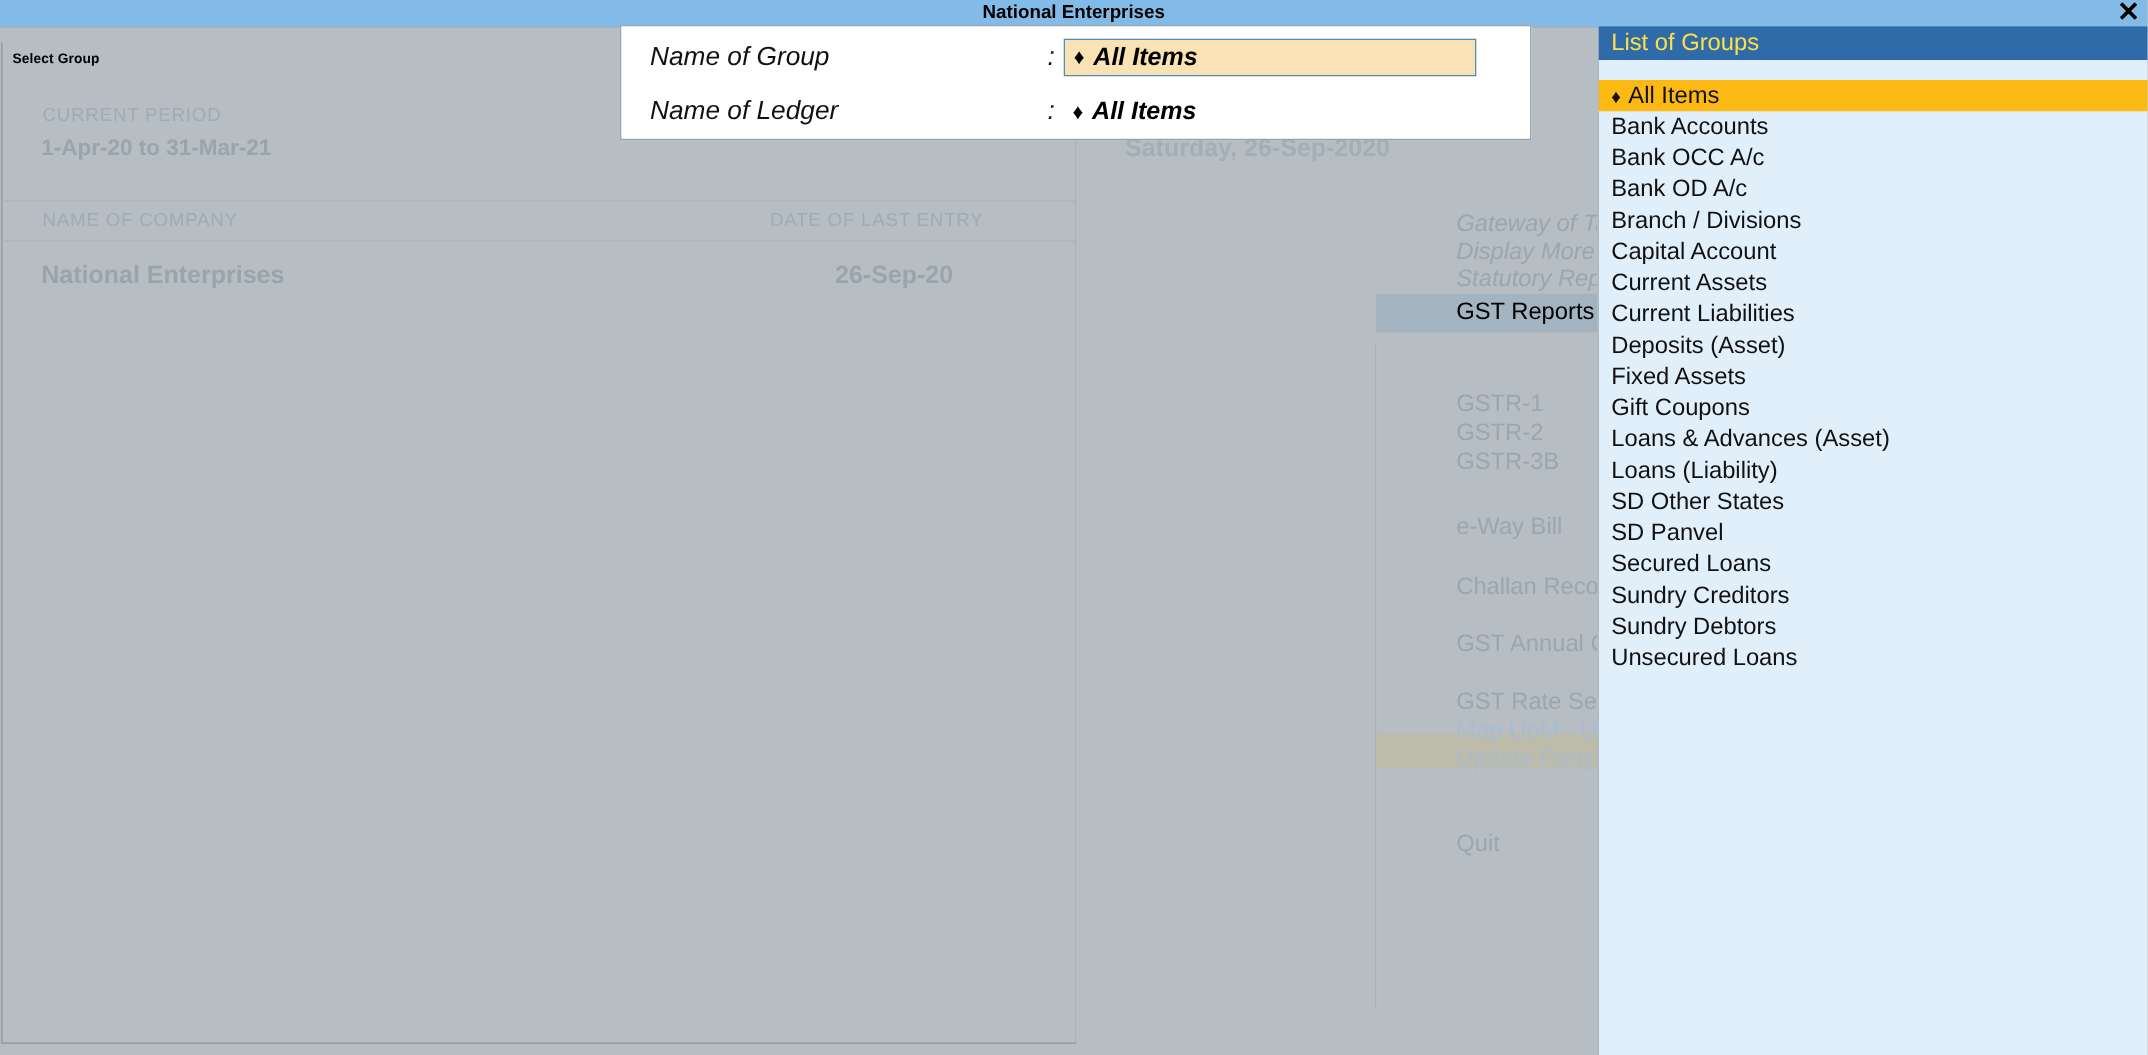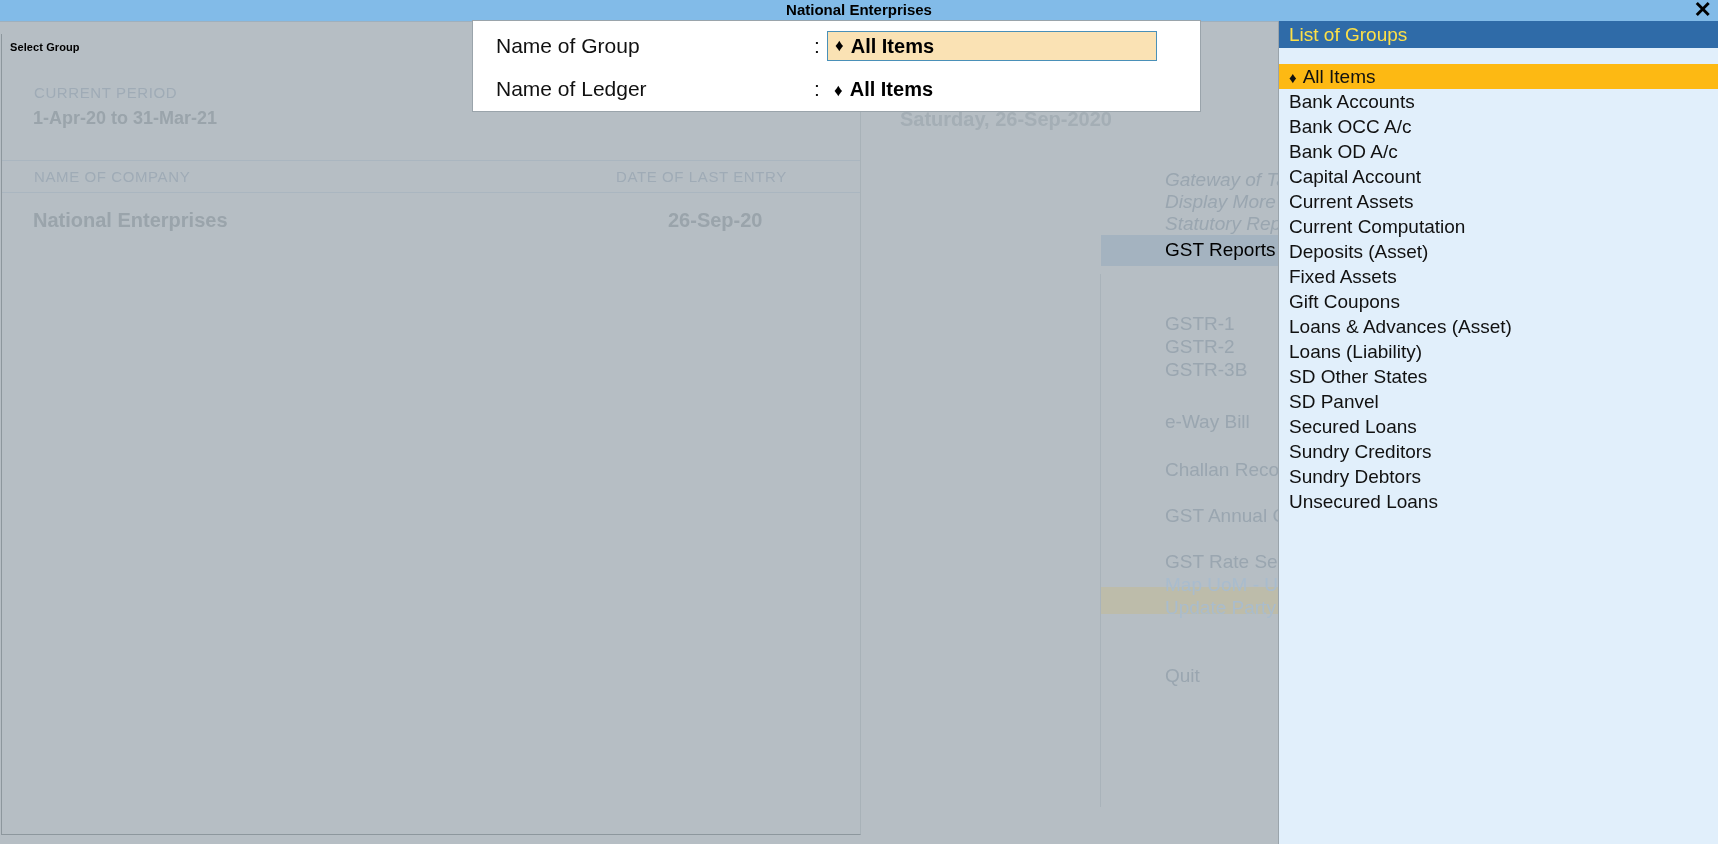--- a/index.html
+++ b/index.html
@@ -94,26 +94,27 @@
     position: absolute;
     left: 1100px; top: 240px;
     width: 180px; height: 533px;
     border-left: 1px solid #a9b3ba;
     border-right: 1px solid #a9b3ba;
   }
 
   
   .dialog {
     position: absolute;
-    left: 472px; top: 20px;
+    left: 496px; top: 20px;
     width: 727px; height: 90px;
     background: #ffffff;
     border: 1px solid #9aa4ab;
     box-shadow: 0 0 0 0 rgba(0,0,0,0);
     z-index: 20;
+    font-style: italic;
   }
   .dialog .row {
     position: absolute;
     left: 0; width: 727px; height: 42px;
     display: flex; align-items: center;
   }
   .dlg-label {
     position: absolute; left: 23px;
     font-size: 21px; color: #111;
   }
@@ -256,23 +257,24 @@
 
   </div>
 
   <div class="lop">
     <div class="lop-header">List of Groups</div>
     <div class="lop-list" id="lop-list">
         <div class="lop-item selected"><span class="diamond">♦</span><span>All Items</span></div>
         <div class="lop-item"><span>Bank Accounts</span></div>
         <div class="lop-item"><span>Bank OCC A/c</span></div>
         <div class="lop-item"><span>Bank OD A/c</span></div>
+        <div class="lop-item"><span>Branch / Divisions</span></div>
         <div class="lop-item"><span>Capital Account</span></div>
         <div class="lop-item"><span>Current Assets</span></div>
-        <div class="lop-item"><span>Current Computation</span></div>
+        <div class="lop-item"><span>Current Liabilities</span></div>
         <div class="lop-item"><span>Deposits (Asset)</span></div>
         <div class="lop-item"><span>Fixed Assets</span></div>
         <div class="lop-item"><span>Gift Coupons</span></div>
         <div class="lop-item"><span>Loans &amp; Advances (Asset)</span></div>
         <div class="lop-item"><span>Loans (Liability)</span></div>
         <div class="lop-item"><span>SD Other States</span></div>
         <div class="lop-item"><span>SD Panvel</span></div>
         <div class="lop-item"><span>Secured Loans</span></div>
         <div class="lop-item"><span>Sundry Creditors</span></div>
         <div class="lop-item"><span>Sundry Debtors</span></div>

